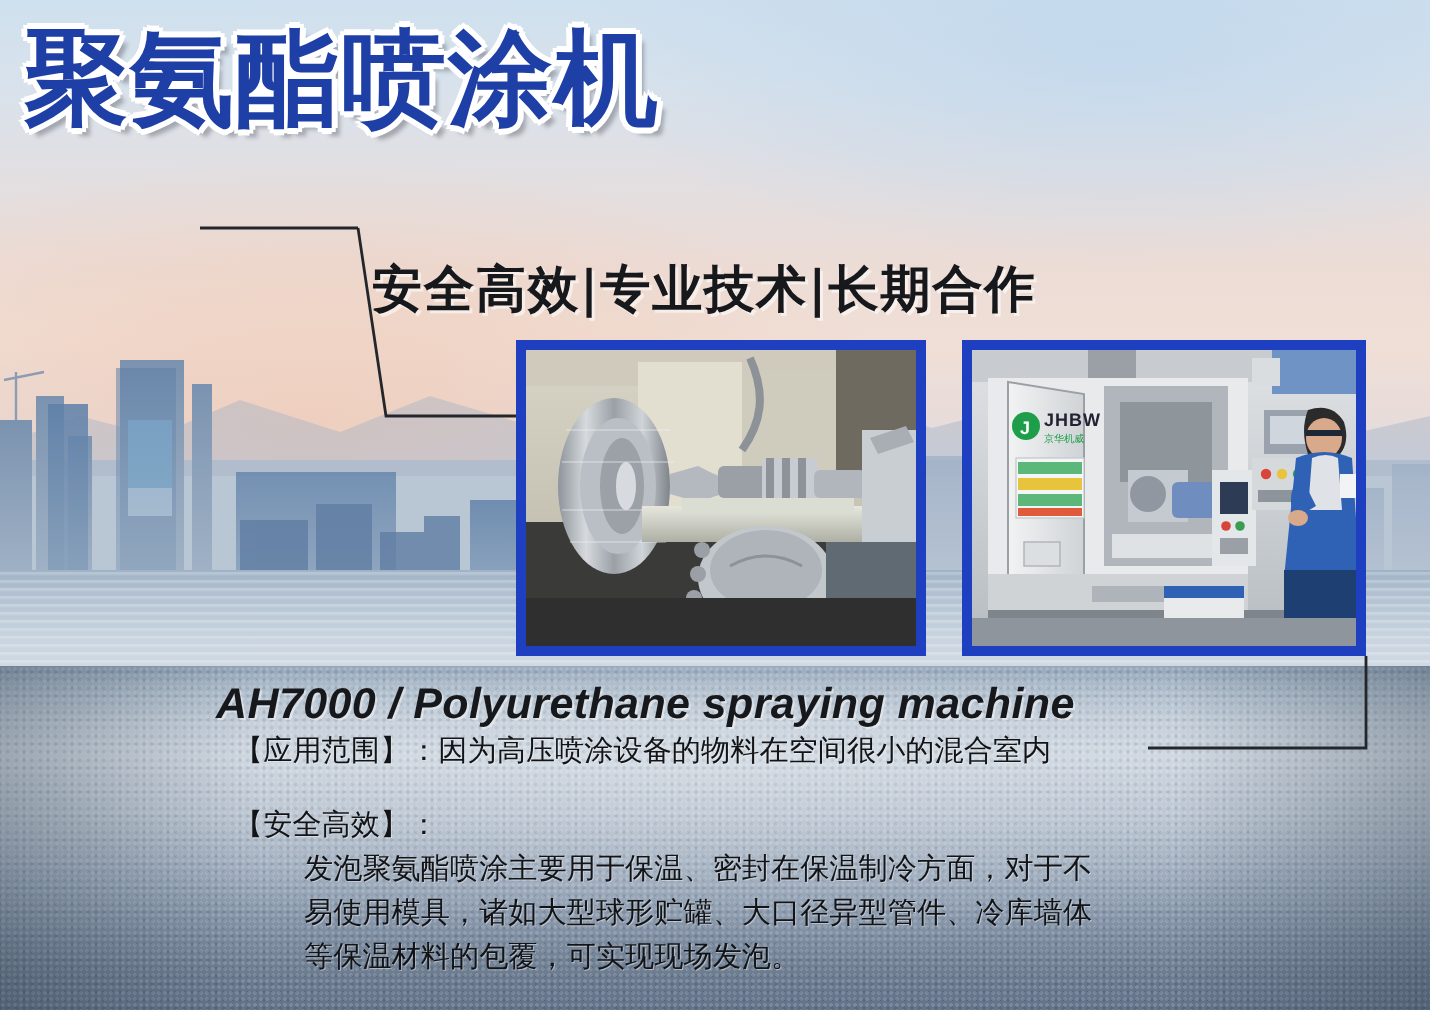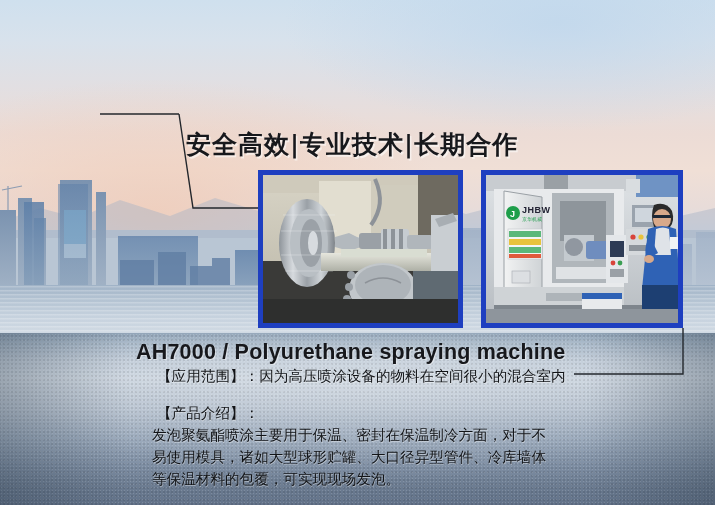--- a/index.html
+++ b/index.html
@@ -115,22 +115,22 @@
     box-sizing: border-box;
     overflow: hidden;
     background: #d8dde3;
   }
   #photo-left  { left: 258px; top: 170px; width: 205px; height: 158px; }
   #photo-right { left: 481px; top: 170px; width: 202px; height: 158px; }
   .photo svg { display:block; width:100%; height:100%; }
 
   
   .prod-title {
-    position: absolute; left: 136px; top: 340px;
-    font-size: 21.5px; font-weight: bold; 
+    position: absolute; left: 108px; top: 340px;
+    font-size: 21.5px; font-weight: bold; font-style: italic;
     color: #17181c; letter-spacing: .2px;
     font-family: "Liberation Sans", "DejaVu Sans", sans-serif;
     text-shadow: 1px 1px 0 rgba(255,255,255,.45);
     white-space: nowrap;
   }
   .spec-row {
     position: absolute;
     font-size: 14.6px;
     color: #121417;
     font-family: "DejaVu Sans", "Liberation Sans", sans-serif;
@@ -140,21 +140,21 @@
   #row-scope { left: 117px; top: 365px; }
   #row-intro { left: 117px; top: 402px; width: 508px; }
   .spec-label { font-weight: normal; }
   .spec-body  { display: inline; }
   #row-intro .hang {
     display: inline-block;
     vertical-align: top;
     width: 398px;
     margin-left: 35px;
   }
-  .lbl-inline { display:inline-block; vertical-align: top; margin-left: 40px; }
+  .lbl-inline { display:inline-block; vertical-align: top; }
 </style>
 </head>
 <body>
 
 <div id="stage">
 
   <div class="sky"></div>
   <div class="sky-warm"></div>
 
   <div class="mountains">
@@ -390,24 +390,25 @@
         <ellipse cx="163" cy="84" rx="5" ry="4" fill="#d8a98a"></ellipse>
         <rect x="156" y="110" width="36" height="38" fill="#1d3f72"></rect>
       </g>
 
       <rect x="96" y="118" width="40" height="22" fill="#e8eaec"></rect>
       <rect x="96" y="118" width="40" height="6" fill="#2f62b5"></rect>
       <rect x="0" y="134" width="192" height="14" fill="#8e959c"></rect>
     </svg>
   </div>
 
+  <div class="headline">聚氨酯喷涂机</div>
   <div class="subtitle">安全高效|专业技术|长期合作</div>
   <div class="prod-title">AH7000 / Polyurethane spraying machine</div>
 
   <div class="spec-row" id="row-scope">
     <span class="lbl-inline spec-label">【应用范围】：</span><span class="spec-body">因为高压喷涂设备的物料在空间很小的混合室内</span>
   </div>
 
   <div class="spec-row" id="row-intro">
-    <span class="lbl-inline spec-label">【产品介绍】：</span><span class="hang spec-body">发泡聚氨酯喷涂主要用于保温、密封在保温制冷方面，对于不易使用模具，诸如大型球形贮罐、大口径异型管件、冷库墙体等保温材料的包覆，可实现现场发泡。</span>
+    <span class="lbl-inline spec-label">【安全高效】：</span><span class="hang spec-body">发泡聚氨酯喷涂主要用于保温、密封在保温制冷方面，对于不易使用模具，诸如大型球形贮罐、大口径异型管件、冷库墙体等保温材料的包覆，可实现现场发泡。</span>
   </div>
 
 </div>
 
 </body></html>

